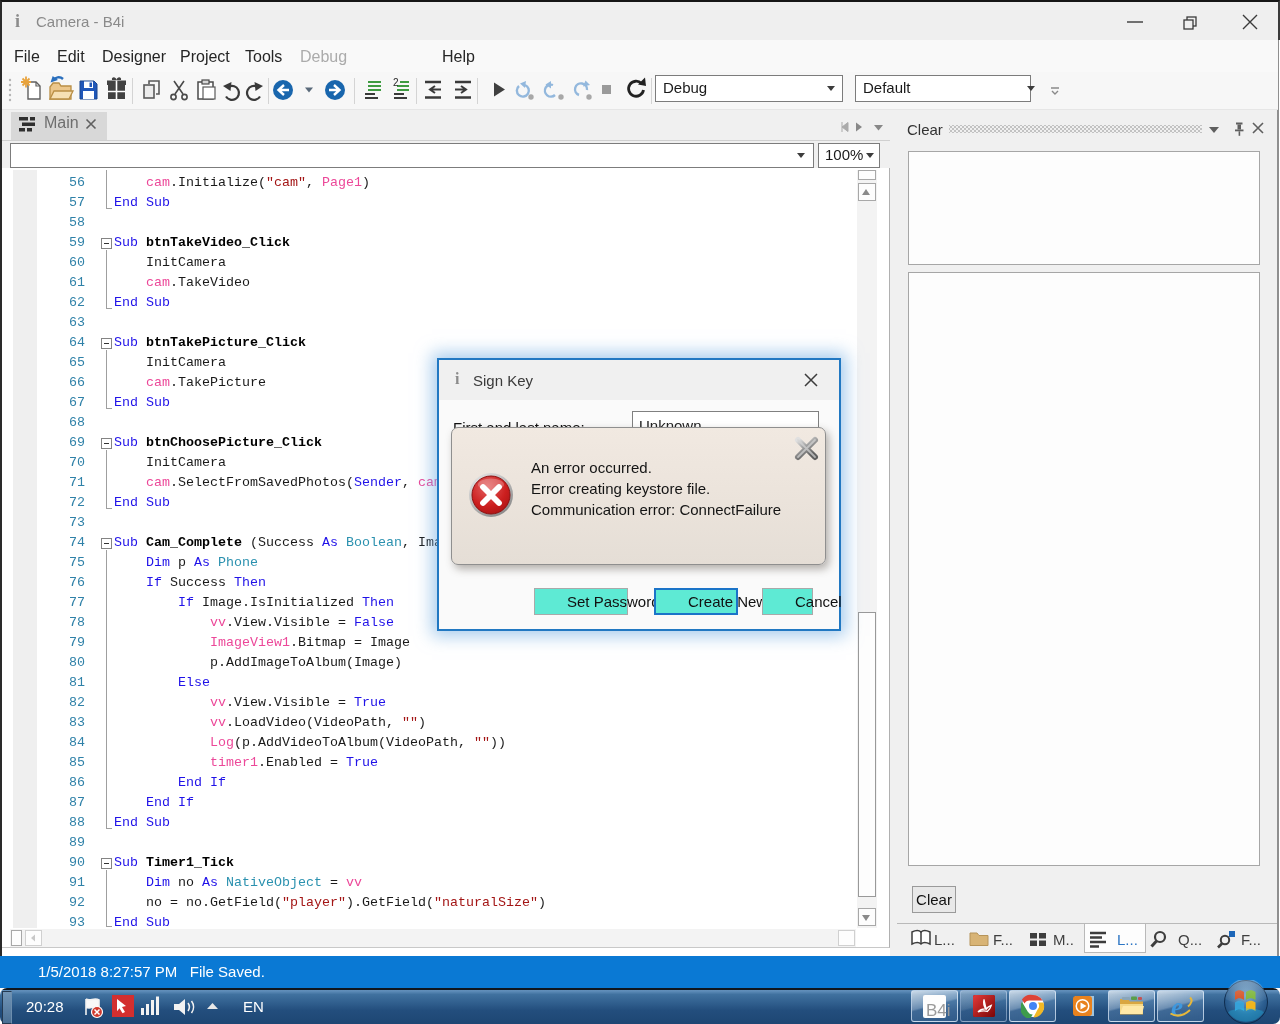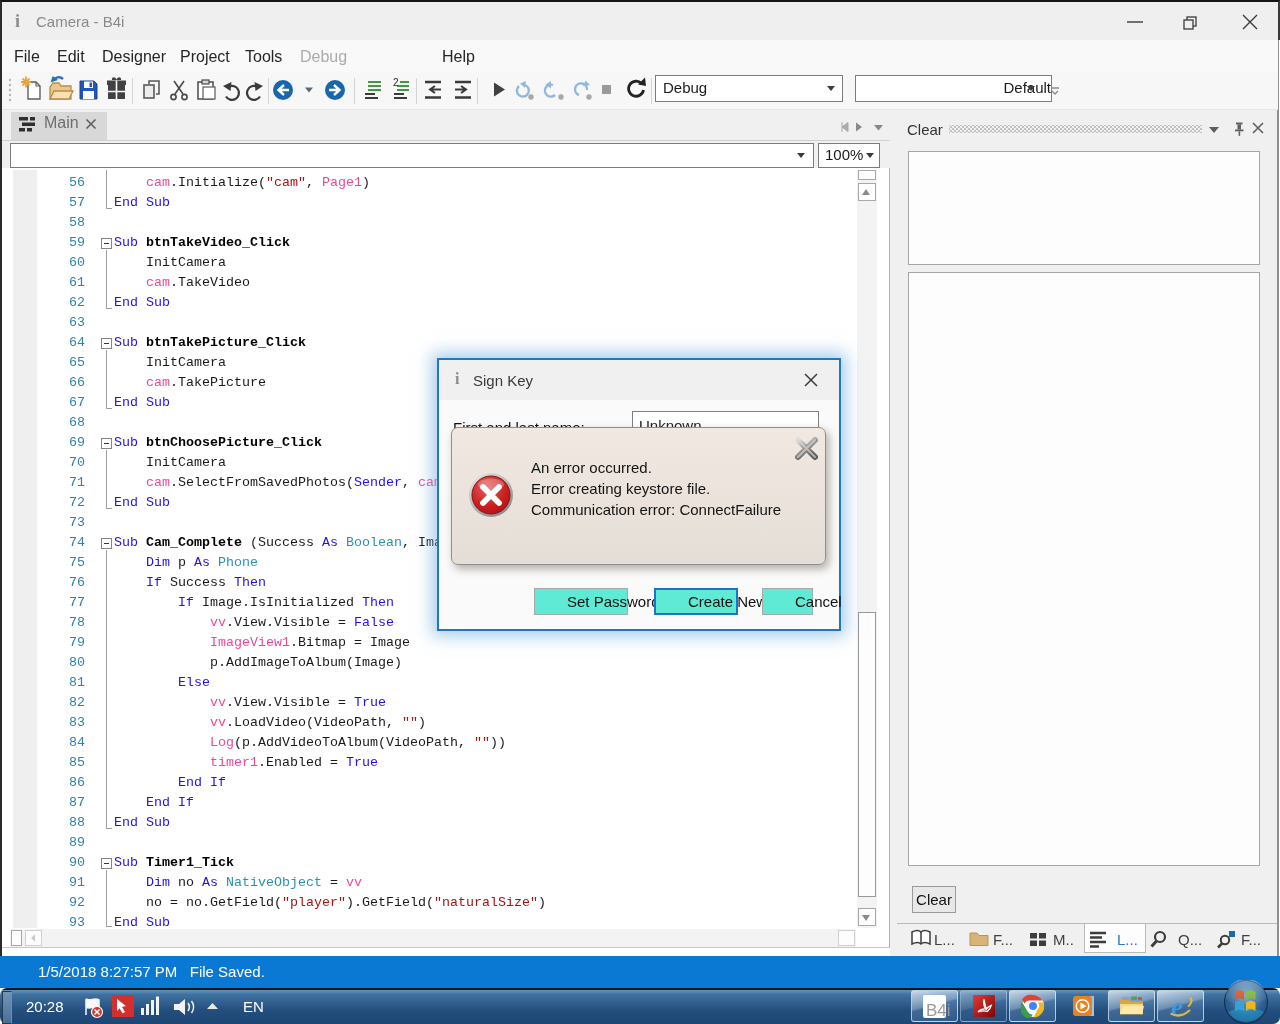--- a/index.html
+++ b/index.html
@@ -185,21 +185,21 @@
     <path d="M639.5 11.5 a7.5 7.5 0 1 0 2 6.5" stroke="#222" stroke-width="2.8"></path>
     <path d="M636 12.5 l8 1.5 l-1 -8.5 z" fill="#222"></path>
   </g>
 </svg>
 <div class="tsep" style="left:130px;"></div><div class="tsep" style="left:266px;"></div>
 <div class="tsep" style="left:352px;"></div><div class="tsep" style="left:414px;"></div>
 <div class="tsep" style="left:475px;"></div><div class="tsep" style="left:649px;"></div>
 </div>
 <div class="combo abs" style="left:655px;top:75px;width:188px;height:27px;padding:3px 0 0 7px;">Debug</div>
 <div class="caret" style="left:827px;top:86px;"></div>
-<div class="combo abs" style="left:855px;top:75px;width:197px;height:27px;padding:3px 0 0 7px;text-align:right;">Default</div>
+<div class="combo abs" style="left:855px;top:75px;width:176px;height:27px;padding:3px 0 0 7px;">Default</div>
 <div class="caret" style="left:1027px;top:86px;"></div>
 <svg class="abs" style="left:1048px;top:84px;" width="14" height="14" viewBox="0 0 14 14">
     <path d="M3 4 h8 M4 7 l3 3 l3-3" stroke="#8a8a8a" stroke-width="1.4" fill="none"></path>
   </svg>
 <div class="abs" id="tabrow">
   <div id="maintab"></div>
   <svg class="abs" style="left:16px;top:6px;" width="18" height="17" viewBox="0 0 18 17">
     <g fill="#2f2f2f">
         <rect x="1" y="1" width="9" height="3.5"></rect>
         <rect x="12" y="1" width="5" height="3.5"></rect>

